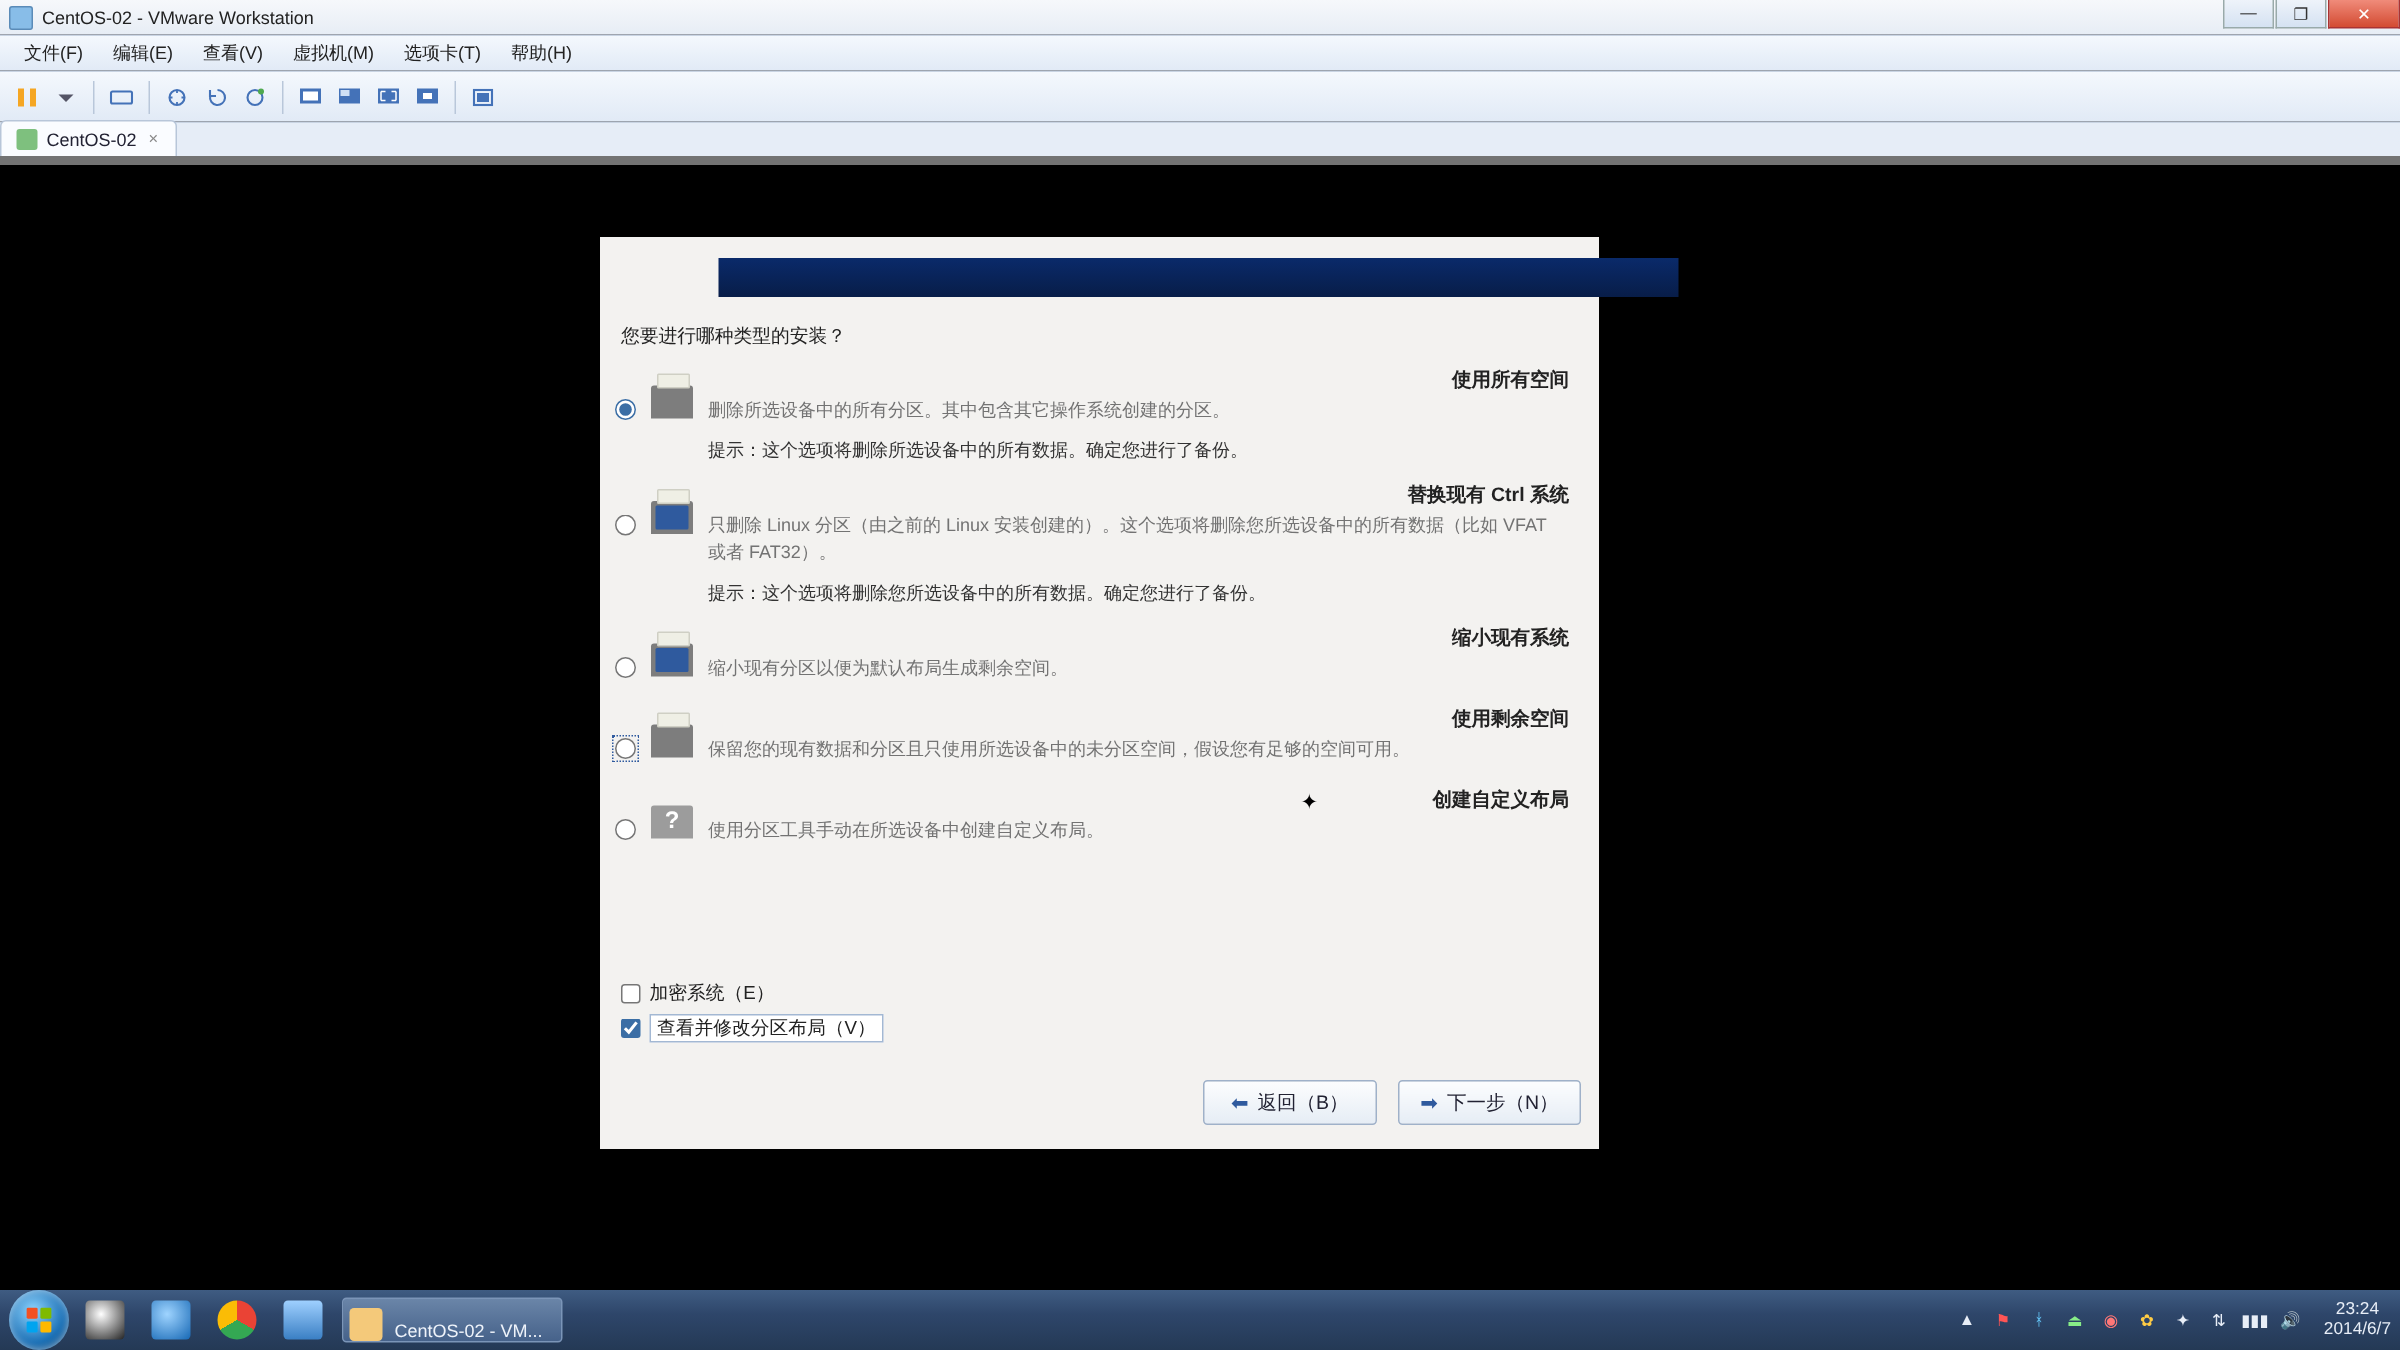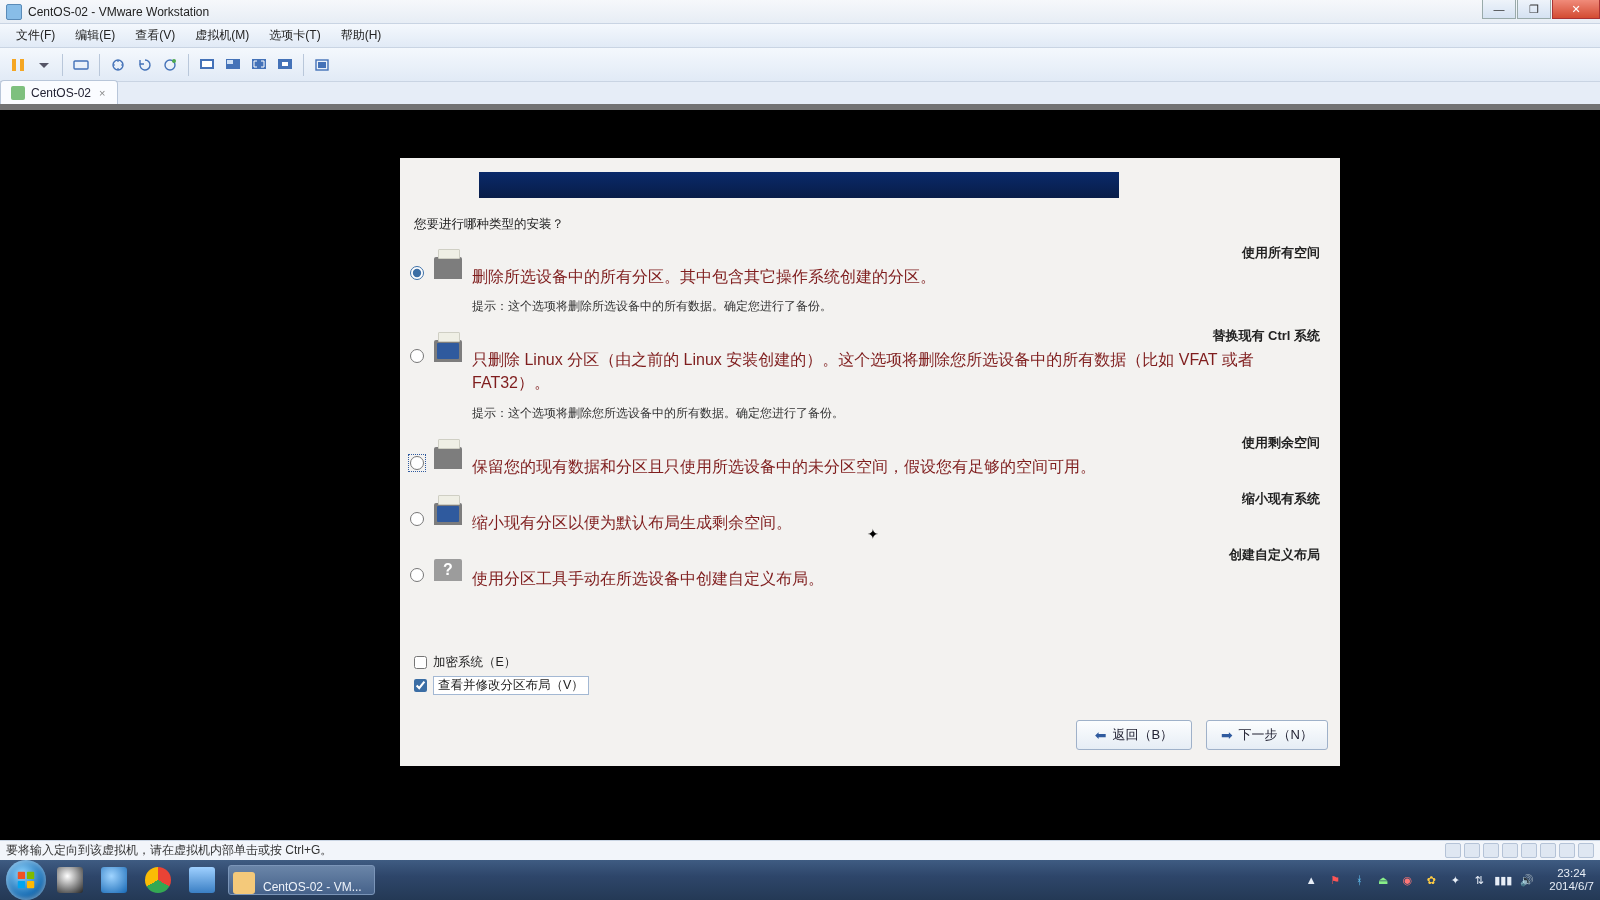--- a/index.html
+++ b/index.html
@@ -22,31 +22,31 @@
 .tb svg, .tb .glyph { width: 16px; height: 16px; }
 
 .tab-strip { height: 28px; background: #e6edf7; border-bottom: 6px solid #737373; display: flex; align-items: flex-end; padding-left: 0; }
 .tab { height: 24px; background: #fafcff; border: 1px solid #b8c6d9; border-bottom: none; border-radius: 4px 4px 0 0; padding: 0 10px; display: flex; align-items: center; gap: 6px; font-size: 12px; color: #223; }
 .tab .tab-x { font-size: 11px; color: #888; padding: 0 2px; }
 .tab .tab-ico { width: 14px; height: 14px; background: #7ec07e; border-radius: 2px; }
 
 .vm-client { flex: 1; background: #000; position: relative; display: flex; align-items: flex-start; justify-content: center; }
 
 
-.installer { position: absolute; top: 48px; left: 400px; width: 940px; height: 608px; background: #f3f2f0; font-size: 12.5px; color: #222; }
+.installer { position: absolute; top: 48px; left: 400px; width: 666px; height: 608px; background: #f3f2f0; font-size: 12.5px; color: #222; }
 .installer .banner { position: absolute; top: 14px; left: 79px; width: 640px; height: 26px; background: linear-gradient(#0a2a6a,#081d48); }
 .installer .prompt { position: absolute; top: 58px; left: 14px; font-size: 12.5px; }
 
 .opts { position: absolute; top: 80px; left: 10px; right: 20px; }
 .opt { display: flex; align-items: flex-start; padding: 6px 0; gap: 8px; }
 .opt .radio { width: 14px; height: 14px; margin-top: 22px; accent-color: #3b6ea5; }
 .opt .ico { width: 32px; height: 36px; margin-top: 6px; flex: none; display: flex; align-items: center; justify-content: center; }
 .opt .txt { flex: 1; }
 .opt .txt .ttl { font-weight: bold; font-size: 13px; margin-bottom: 3px; text-align: right; }
-.opt .txt .desc { font-size: 16px; line-height: 1.45; color: #7f1d1d; }
+.opt .txt .desc { font-size: 12px; line-height: 1.45; color: #737373; }
 .opt .txt .hint { font-size: 12px; margin-top: 10px; color: #333; }
 
 .disk-ico { width: 28px; height: 22px; background: #7d7d7d; border-radius: 2px 2px 0 0; position: relative; }
 .disk-ico::before { content: ""; position: absolute; top: -8px; left: 4px; width: 20px; height: 8px; background: #efefe5; border: 1px solid #cfcfc4; border-radius: 1px; font-size: 6px; }
 .disk-ico.blue::after { content: ""; position: absolute; inset: 3px; background: #2f5a9e; border-radius: 1px; }
 .disk-ico.q { background: #9c9c9c; display: flex; align-items: center; justify-content: center; color: #fff; font-weight: bold; font-size: 16px; }
 .disk-ico.q::before { display: none; }
 
 .chk-row { position: absolute; left: 14px; display: flex; align-items: center; gap: 6px; font-size: 12.5px; }
 .chk-row input { width: 13px; height: 13px; accent-color: #3b6ea5; }
@@ -202,37 +202,37 @@
             <div class="ico">
               <div class="disk-ico blue"></div>
             </div>
             <div class="txt">
               <div class="ttl">替换现有 Ctrl 系统</div>
               <div class="desc">只删除 Linux 分区（由之前的 Linux 安装创建的）。这个选项将删除您所选设备中的所有数据（比如 VFAT 或者 FAT32）。</div>
               <div class="hint">提示：这个选项将删除您所选设备中的所有数据。确定您进行了备份。</div>
             </div>
           </div>
           <div class="opt">
+            <input type="radio" name="instopt" class="radio" style="">
+            <div class="ico">
+              <div class="disk-ico blue"></div>
+            </div>
+            <div class="txt">
+              <div class="ttl">缩小现有系统</div>
+              <div class="desc">缩小现有分区以便为默认布局生成剩余空间。</div>
+            </div>
+          </div>
+          <div class="opt">
             <input type="radio" name="instopt" class="radio" style="outline: rgb(47, 90, 158) dotted 1px; outline-offset: 1px;">
             <div class="ico">
               <div class="disk-ico"></div>
             </div>
             <div class="txt">
               <div class="ttl">使用剩余空间</div>
               <div class="desc">保留您的现有数据和分区且只使用所选设备中的未分区空间，假设您有足够的空间可用。</div>
-            </div>
-          </div>
-          <div class="opt">
-            <input type="radio" name="instopt" class="radio" style="">
-            <div class="ico">
-              <div class="disk-ico blue"></div>
-            </div>
-            <div class="txt">
-              <div class="ttl">缩小现有系统</div>
-              <div class="desc">缩小现有分区以便为默认布局生成剩余空间。</div>
             </div>
           </div>
           <div class="opt">
             <input type="radio" name="instopt" class="radio" style="">
             <div class="ico">
               <div class="disk-ico q">?</div>
             </div>
             <div class="txt">
               <div class="ttl">创建自定义布局</div>
               <div class="desc">使用分区工具手动在所选设备中创建自定义布局。</div>
@@ -257,33 +257,20 @@
         <div class="nav-btn">
           <span class="arrow">➡</span>
           <span>下一步（N）</span>
         </div>
       </div>
 
       <div class="cursor">✦</div>
     </div>
   </div>
 
-  <div class="host-status">
-    <span>要将输入定向到该虚拟机，请在虚拟机内部单击或按 Ctrl+G。</span>
-    <div class="tray">
-      <div></div>
-      <div></div>
-      <div></div>
-      <div></div>
-      <div></div>
-      <div></div>
-      <div></div>
-      <div></div>
-    </div>
-  </div>
 
   <div class="taskbar">
     <div class="start-orb">
       <svg viewBox="0 0 24 24">
           <g fill="#fff">
             <rect x="3" y="3" width="8" height="8" rx="1" fill="#f25022"></rect>
             <rect x="13" y="3" width="8" height="8" rx="1" fill="#7fba00"></rect>
             <rect x="3" y="13" width="8" height="8" rx="1" fill="#00a4ef"></rect>
             <rect x="13" y="13" width="8" height="8" rx="1" fill="#ffb900"></rect>
           </g>

